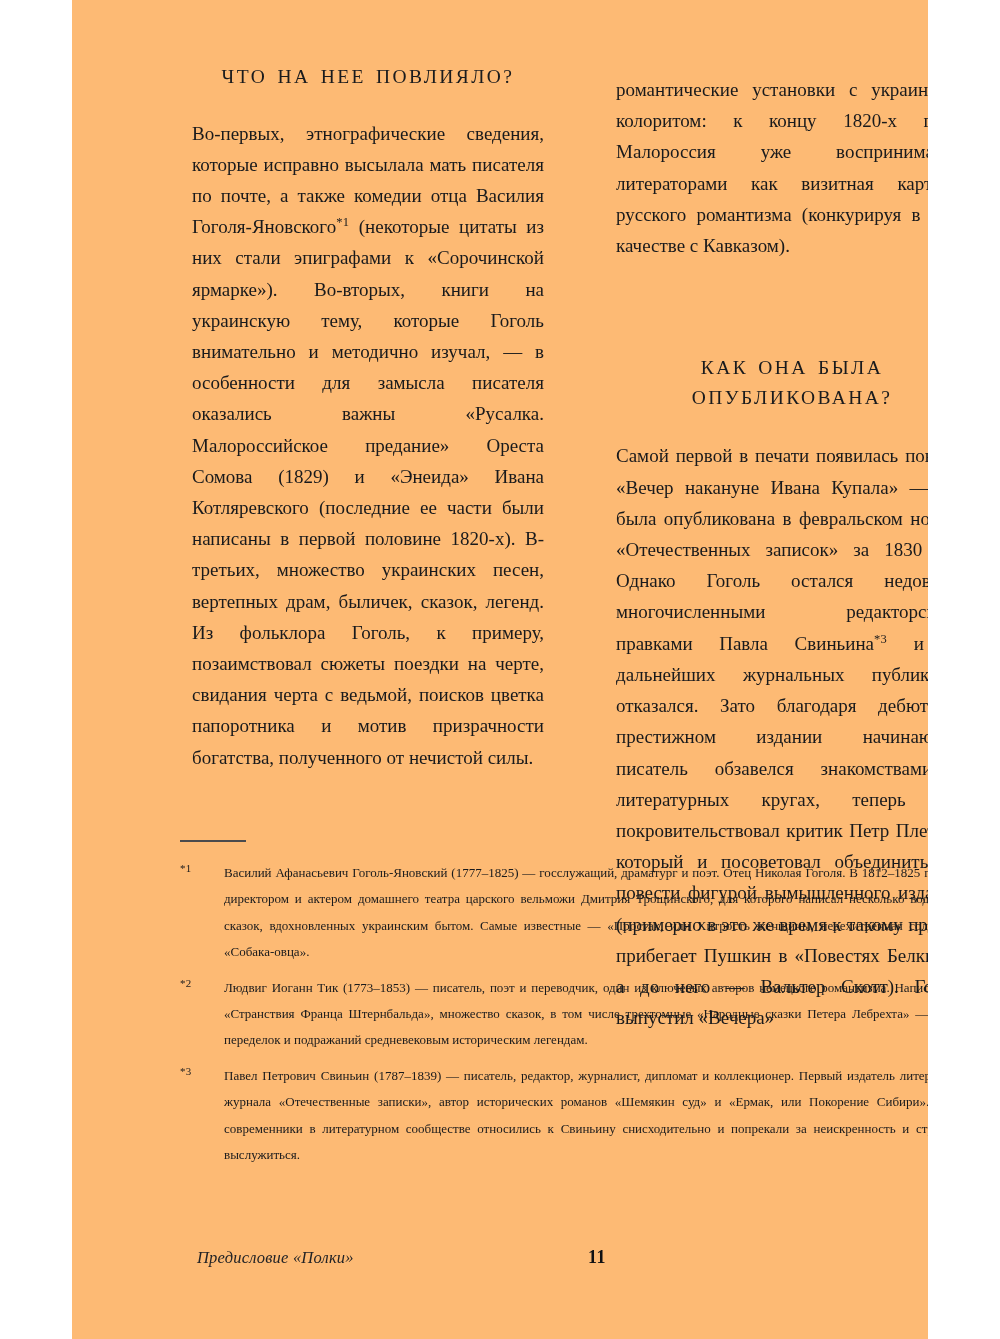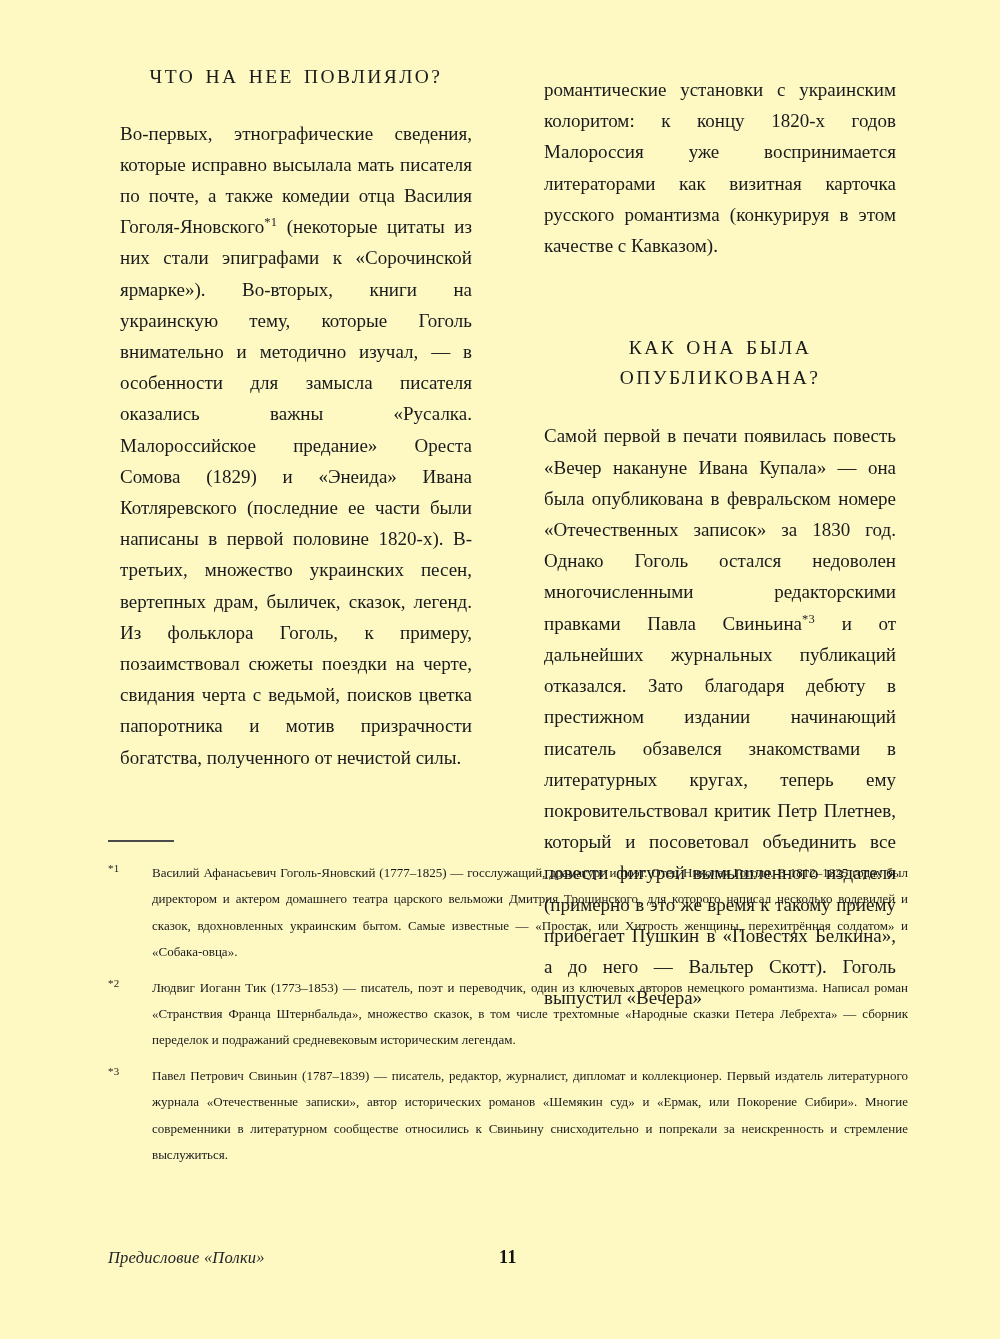--- a/index.html
+++ b/index.html
@@ -3,23 +3,23 @@
 <meta charset="utf-8">
 <title>Book page</title>
 <style>
   html, body {
     margin: 0;
     padding: 0;
     background: #ffffff;
   }
   .page {
     position: relative;
-    width: 1000px;
+    width: 856px;
     height: 1339px;
-    background: #fef9c3;
+    background: #fdba74;
     margin: 0 auto;
     font-family: "Liberation Serif", "DejaVu Serif", serif;
     color: #17181a;
     overflow: hidden;
   }
 
   
   .columns {
     position: absolute;
     top: 62px;
@@ -37,21 +37,21 @@
     font-size: 19.5px;
     letter-spacing: 2.4px;
     line-height: 1.52;
     text-transform: uppercase;
     font-weight: 400;
     color: #1a1b1d;
     margin: 0 0 26px 0;
     word-spacing: 3px;
   }
   .col-right .section-head {
-    margin-top: 72px;
+    margin-top: 92px;
     margin-bottom: 28px;
   }
 
   p.body {
     margin: 12px;
     font-size: 19px;
     line-height: 31.2px;
     text-align: justify;
     text-justify: inter-word;
     hyphens: manual;
@@ -106,21 +106,21 @@
     font-size: 13px;
     line-height: 26.4px;
     text-align: justify;
     text-justify: inter-word;
     color: #191a1c;
   }
 
   
   .footer {
     position: absolute;
-    left: 108px;
+    left: 125px;
     top: 1248px;
     width: 800px;
     display: flex;
     align-items: flex-end;
   }
   .footer-title {
     font-style: italic;
     font-size: 16.5px;
     color: #222326;
     letter-spacing: 0.2px;

